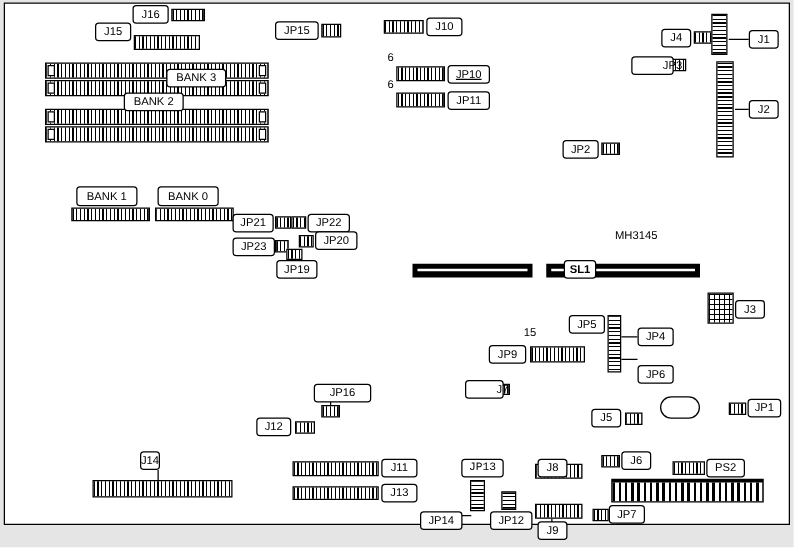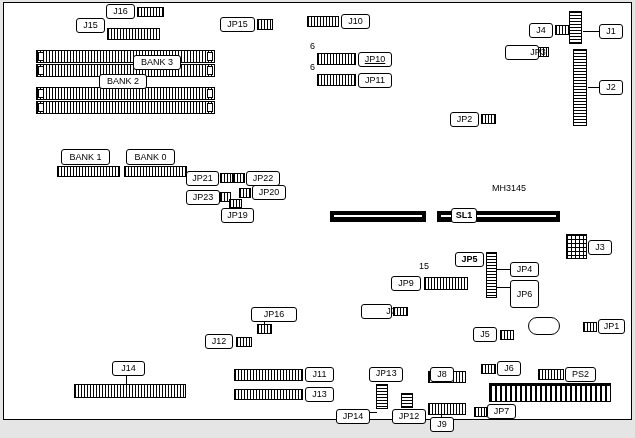--- a/index.html
+++ b/index.html
@@ -120,30 +120,30 @@
     <div class="callout" style="left: 450px; top: 112px; width: 29px; height: 15px;">JP2</div>
     <div class="callout" style="left: 61px; top: 149px; width: 49px; height: 16px;">BANK 1</div>
     <div class="callout" style="left: 126px; top: 149px; width: 49px; height: 16px;">BANK 0</div>
     <div class="callout" style="left: 186px; top: 171px; width: 33px; height: 15px;">JP21</div>
     <div class="callout" style="left: 246px; top: 171px; width: 34px; height: 15px;">JP22</div>
     <div class="callout" style="left: 186px; top: 190px; width: 34px; height: 15px;">JP23</div>
     <div class="callout" style="left: 252px; top: 185px; width: 34px; height: 15px;">JP20</div>
     <div class="callout" style="left: 221px; top: 208px; width: 33px; height: 15px;">JP19</div>
     <div class="callout" style="left: 451px; top: 208px; width: 26px; height: 15px; font-weight: bold;">SL1</div>
     <div class="callout" style="left: 588px; top: 240px; width: 24px; height: 15px;">J3</div>
-    <div class="callout" style="left: 455px; top: 252px; width: 29px; height: 15px; font-weight: bold;">JP5</div>
+    <div class="callout" style="left: 455px; top: 252px; width: 29px; height: 15px;">JP5</div>
     <div class="callout" style="left: 510px; top: 262px; width: 29px; height: 15px;">JP4</div>
-    <div class="callout" style="left: 510px; top: 280px; width: 29px; height: 28px;">JP6</div>
+    <div class="callout" style="left: 510px; top: 292px; width: 29px; height: 15px;">JP6</div>
     <div class="callout" style="left: 391px; top: 276px; width: 30px; height: 15px;">JP9</div>
-    <div class="callout" style="left: 361px; top: 304px; width: 24px; height: 15px; padding-left: 29px;">J7</div>
+    <div class="callout" style="left: 372px; top: 304px; width: 24px; height: 15px; padding-left: 29px;">J7</div>
     <div class="callout" style="left: 251px; top: 307px; width: 46px; height: 15px;">JP16</div>
     <div class="callout" style="left: 205px; top: 334px; width: 28px; height: 15px;">J12</div>
     <div class="callout" style="left: 473px; top: 327px; width: 24px; height: 15px;">J5</div>
     <div class="callout" style="left: 598px; top: 319px; width: 27px; height: 15px;">JP1</div>
-    <div class="callout" style="left: 112px; top: 361px; width: 33px; height: 15px;">J14</div>
+    <div class="callout" style="left: 112px; top: 361px; width: 16px; height: 15px;">J14</div>
     <div class="callout" style="left: 305px; top: 367px; width: 29px; height: 15px;">J11</div>
     <div class="callout" style="left: 305px; top: 387px; width: 29px; height: 15px;">J13</div>
     <div class="callout" style="left: 369px; top: 367px; width: 34px; height: 15px; font-family: Liberation Mono, monospace;">JP13</div>
     <div class="callout" style="left: 430px; top: 354px; width: 24px; height: 15px; margin-top: 13px;">J8</div>
     <div class="callout" style="left: 497px; top: 361px; width: 24px; height: 15px;">J6</div>
     <div class="callout" style="left: 565px; top: 367px; width: 31px; height: 15px;">PS2</div>
     <div class="callout" style="left: 336px; top: 409px; width: 34px; height: 15px; text-align: right;">JP14</div>
     <div class="callout" style="left: 392px; top: 409px; width: 34px; height: 15px; text-align: right;">JP12</div>
     <div class="callout" style="left: 430px; top: 417px; width: 24px; height: 15px;">J9</div>
     <div class="callout" style="left: 487px; top: 404px; width: 29px; height: 15px;">JP7</div>

